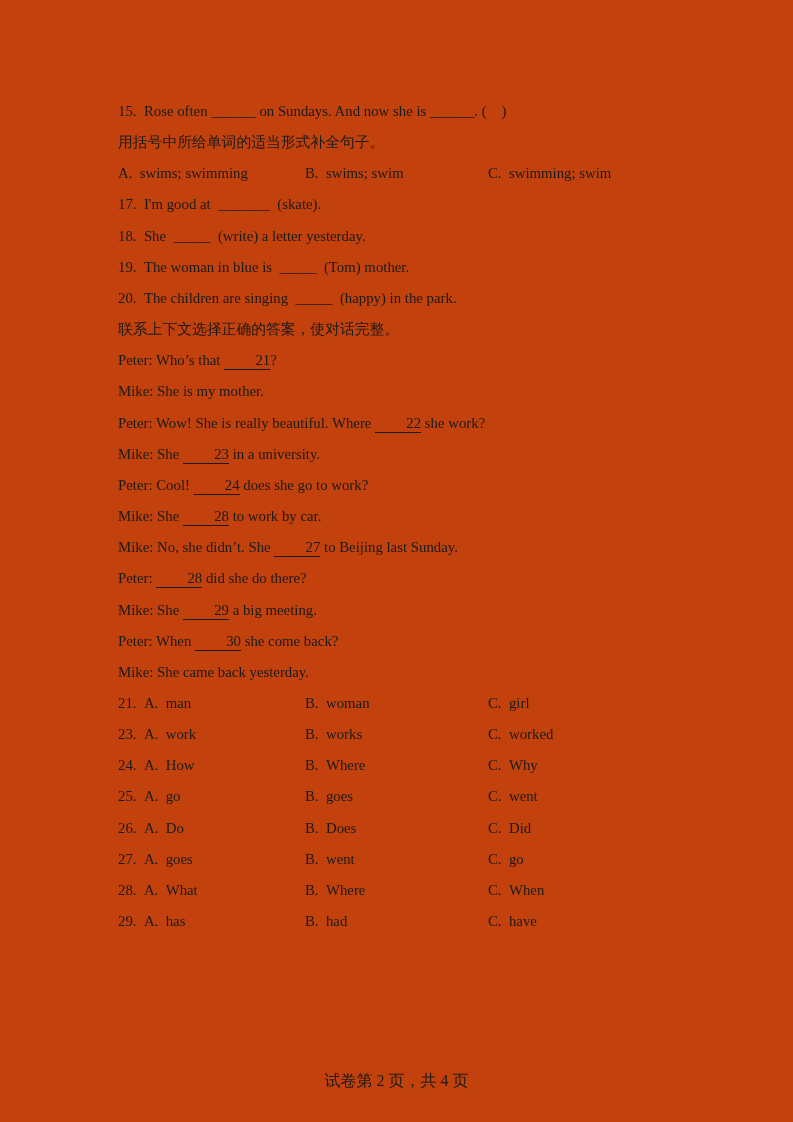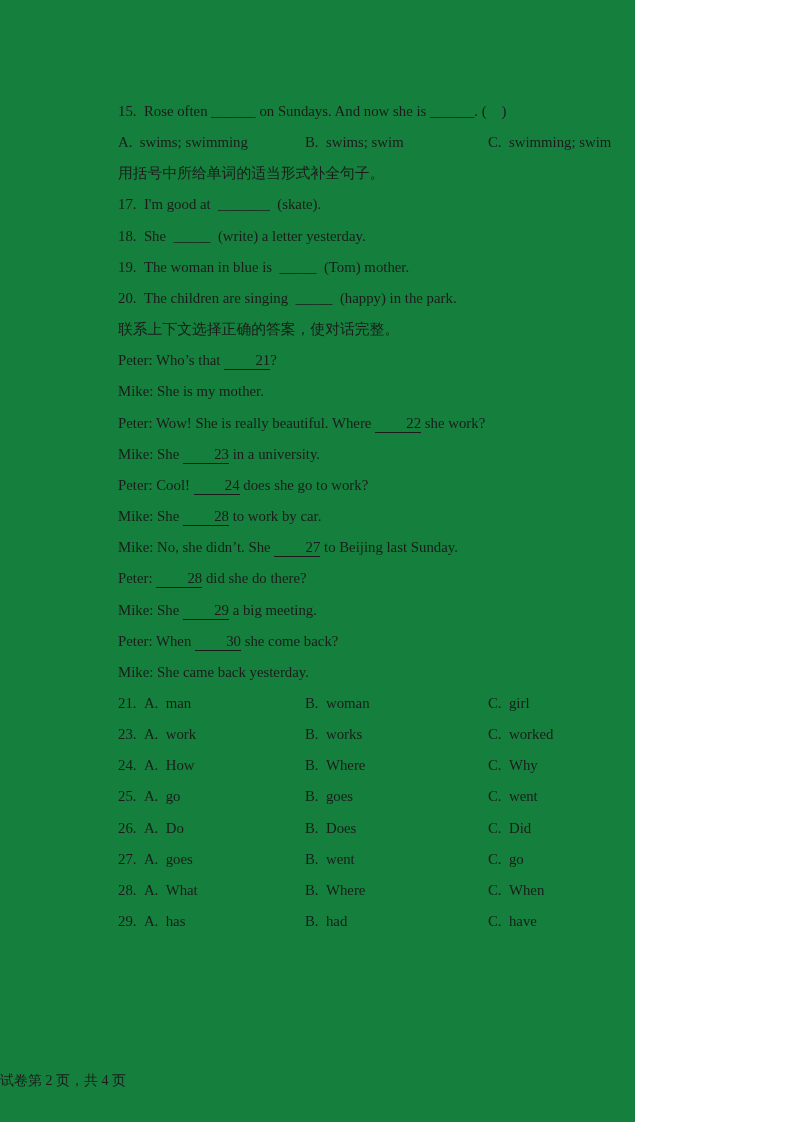--- a/index.html
+++ b/index.html
@@ -1,19 +1,19 @@
 <!DOCTYPE html>
 <html><head>
 <meta charset="utf-8">
 <style>
   html,body{margin:0;padding:0;background:#ffffff;}
   .page{
     position:relative;
-    width:635px;height:1122px;
-    background:#15803d;
+    width:793px;height:1122px;
+    background:#c2410c;
     color:#1b1b1b;
     font-family:"Liberation Serif","DejaVu Serif",serif;
     font-size:14.8px;
     overflow:hidden;
   }
   .content{
     position:absolute;
     left:118px;top:96px;right:30px;
   }
   .line{
@@ -27,32 +27,33 @@
   .nblank{
     display:inline-block;
     min-width:46px;
     line-height:18px;
     text-align:right;
     border-bottom:1px solid #1b1b1b;
   }
   .footer{
     position:absolute;
     left:0;right:0;top:1071px;
-    font-size:14px;
+    text-align:center;
+    font-size:16px;
     height:20px;line-height:20px;
   }
 </style>
 </head>
 <body>
 
 <div class="page">
   <div class="content" id="content">
       <div class="line"><span>15.&nbsp;&nbsp;Rose often ______ on Sundays. And now she is ______. (&nbsp;&nbsp;&nbsp;&nbsp;)</span></div>
+      <div class="line"><span>用括号中所给单词的适当形式补全句子。</span></div>
       <div class="line"><span class="c1">A.&nbsp;&nbsp;swims; swimming</span><span class="c2">B.&nbsp;&nbsp;swims; swim</span><span class="c3">C.&nbsp;&nbsp;swimming; swim</span></div>
-      <div class="line"><span>用括号中所给单词的适当形式补全句子。</span></div>
       <div class="line"><span>17.&nbsp;&nbsp;I'm good at &nbsp;_______&nbsp; (skate).</span></div>
       <div class="line"><span>18.&nbsp;&nbsp;She &nbsp;_____&nbsp; (write) a letter yesterday.</span></div>
       <div class="line"><span>19.&nbsp;&nbsp;The woman in blue is &nbsp;_____&nbsp; (Tom) mother.</span></div>
       <div class="line"><span>20.&nbsp;&nbsp;The children are singing &nbsp;_____&nbsp; (happy) in the park.</span></div>
       <div class="line"><span>联系上下文选择正确的答案，使对话完整。</span></div>
       <div class="line"><span>Peter: Who’s that&nbsp;</span><span class="nblank">21</span><span>?</span></div>
       <div class="line"><span>Mike: She is my mother.</span></div>
       <div class="line"><span>Peter: Wow! She is really beautiful. Where&nbsp;</span><span class="nblank">22</span><span>&nbsp;she work?</span></div>
       <div class="line"><span>Mike: She&nbsp;</span><span class="nblank">23</span><span>&nbsp;in a university.</span></div>
       <div class="line"><span>Peter: Cool!&nbsp;</span><span class="nblank">24</span><span>&nbsp;does she go to work?</span></div>

